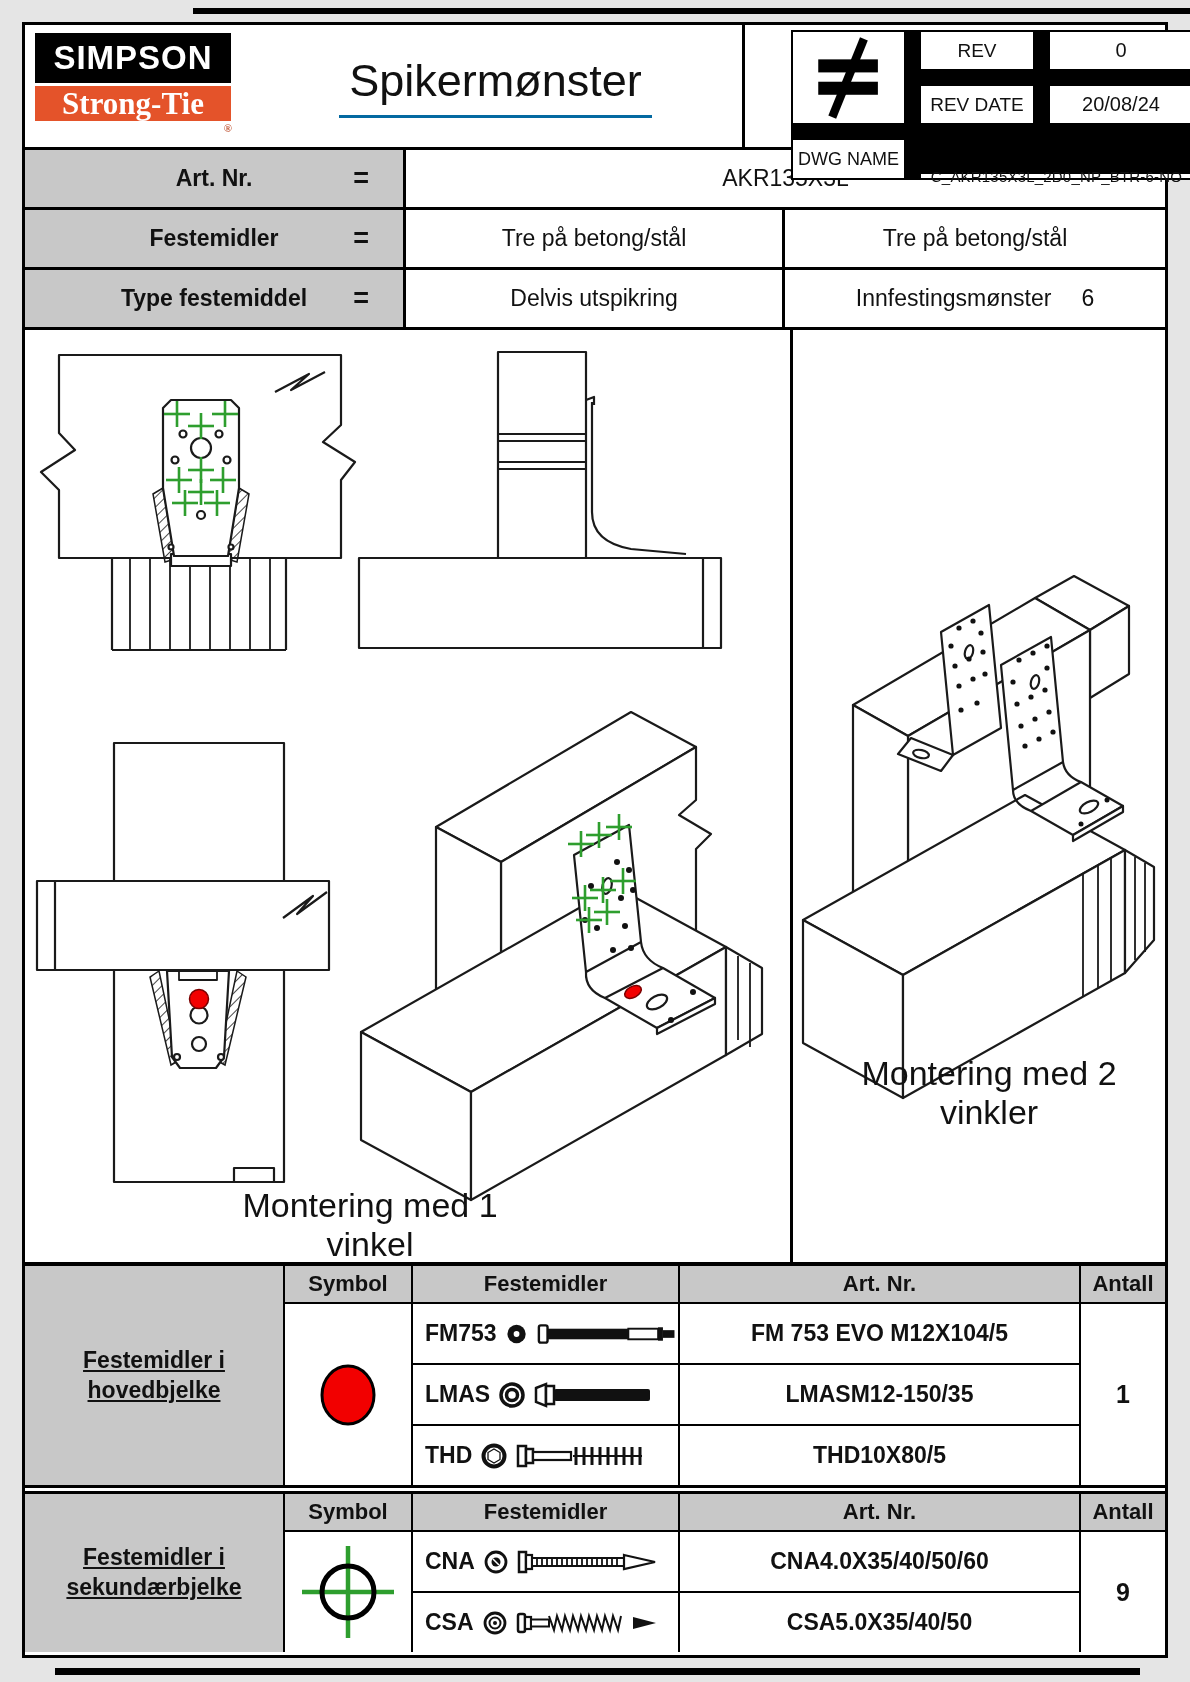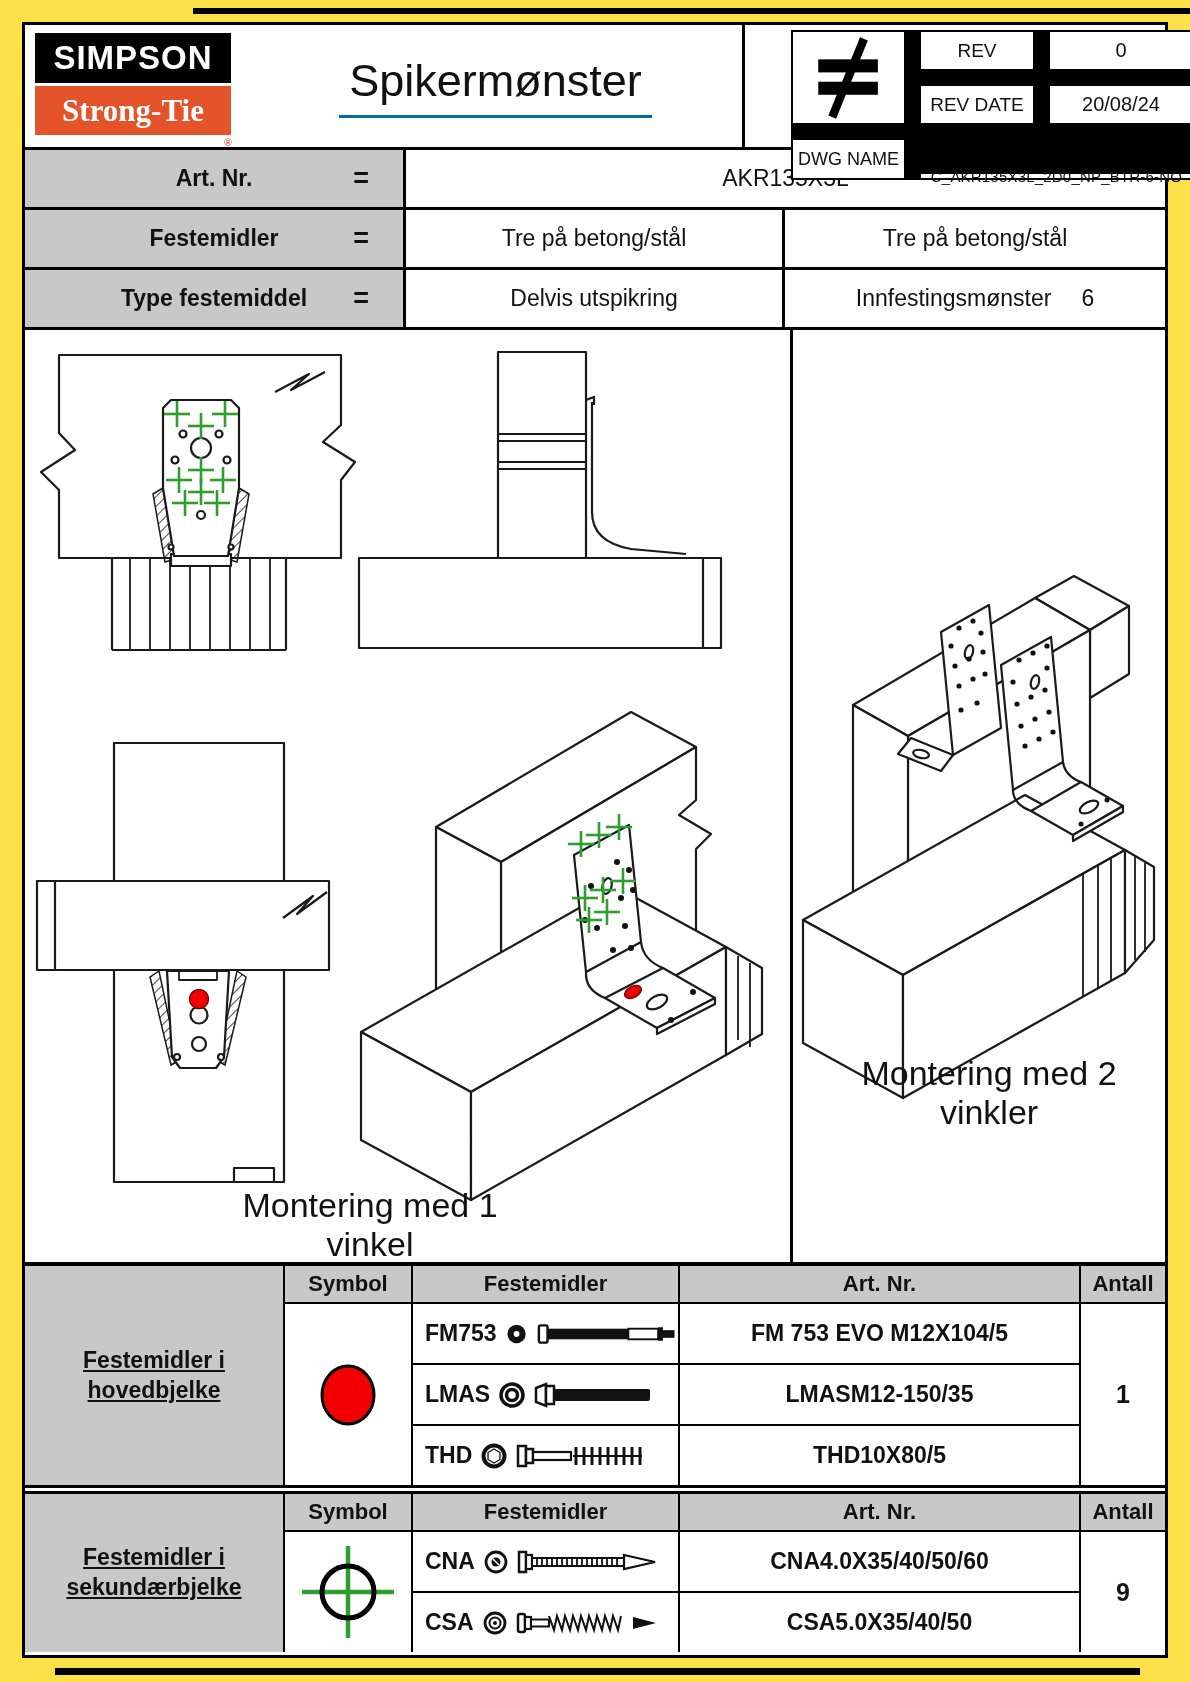--- a/index.html
+++ b/index.html
@@ -1,28 +1,28 @@
 <!DOCTYPE html>
 <html><head>
 <meta charset="utf-8">
 <style>
   html,body{margin:0;padding:0;background:#fff;}
-  .page{position:relative;width:1190px;height:1682px;background:#fde047;overflow:hidden;
+  .page{position:relative;width:1190px;height:1682px;background:#e5e5e5;overflow:hidden;
         font-family:"Liberation Sans",sans-serif;color:#111;}
   .scan-strip{position:absolute;background:#000;}
   .strip-top{left:193px;right:0;top:8px;height:6px;}
   .strip-bottom{left:55px;width:1085px;top:1668px;height:7px;}
   .frame{position:absolute;left:22px;top:22px;width:1140px;height:1630px;border:3px solid #000;background:#fff;}
 
   
   .hdr{display:flex;height:122px;border-bottom:3px solid #000;}
   .logo-cell{width:214px;padding:8px 0 0 10px;}
   .logo-black{width:196px;height:50px;background:#000;color:#fff;font-weight:bold;font-size:33px;
               letter-spacing:1px;display:flex;align-items:center;justify-content:center;}
-  .logo-orange{width:196px;height:49px;background:#E4532A;margin-top:3px;color:#fff;
+  .logo-orange{width:196px;height:35px;background:#E4532A;margin-top:3px;color:#fff;
                font-family:"Liberation Serif",serif;font-weight:bold;font-size:31px;
                display:flex;align-items:center;justify-content:center;position:relative;}
   .logo-reg{position:absolute;right:-1px;bottom:-13px;font-size:11px;color:#c05535;}
   .title-cell{flex:1;display:flex;align-items:center;justify-content:center;border-right:3px solid #000;}
   .title{font-size:45px;border-bottom:3px solid #0369a1;padding:0 10px 8px;}
   .rev-block{width:420px;position:relative;}
   .rev-table{position:absolute;left:46px;top:5px;display:grid;
              grid-template-columns:111px 112px 142px;grid-template-rows:37px 37px 38px;
              background:#000;gap:17px;border:2px solid #000;}
   .rev-table>div{background:#fff;display:flex;align-items:center;justify-content:center;}

